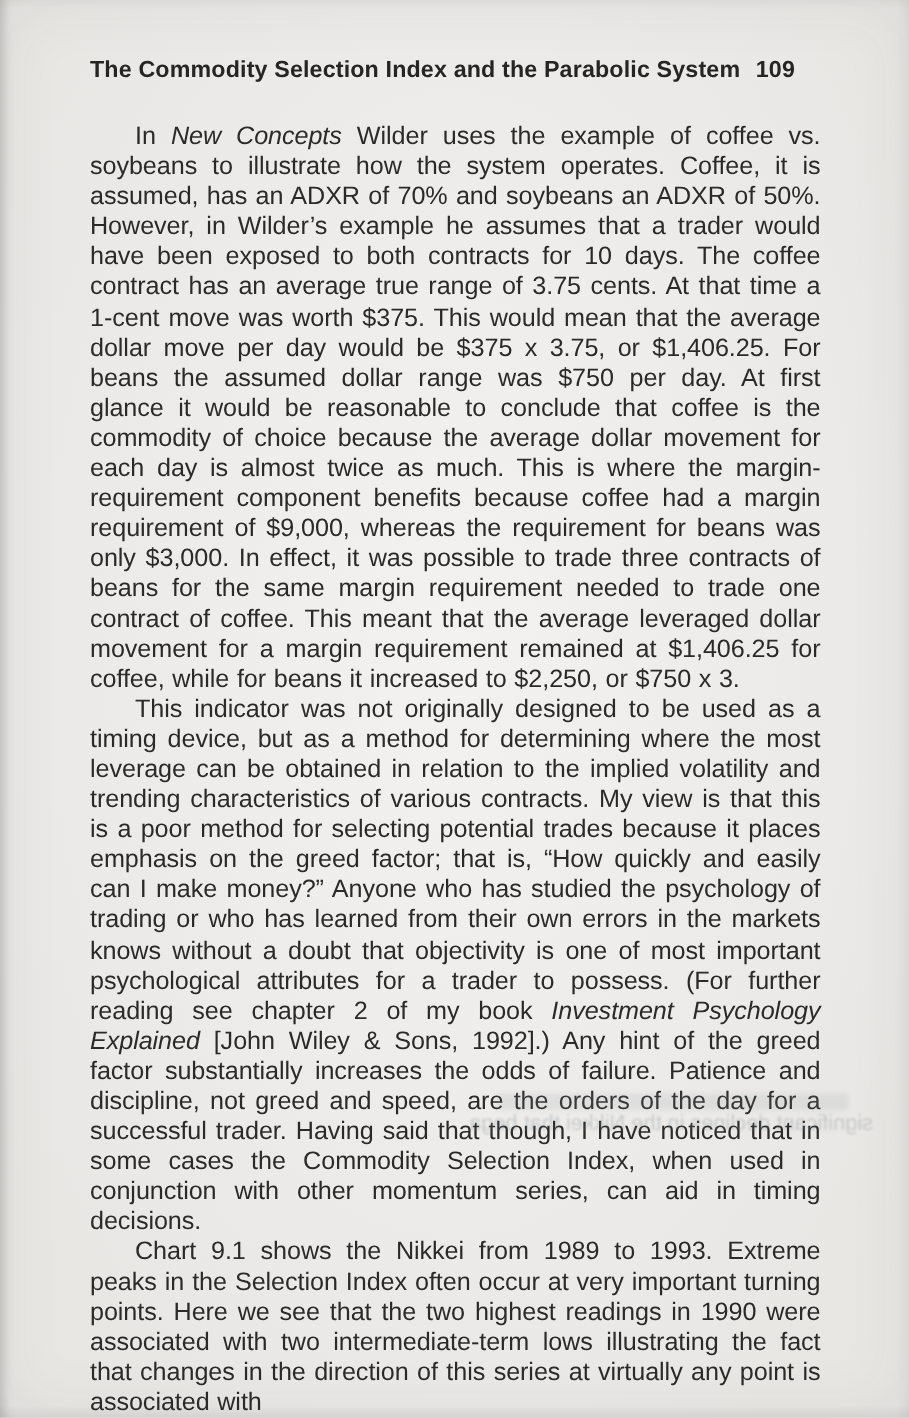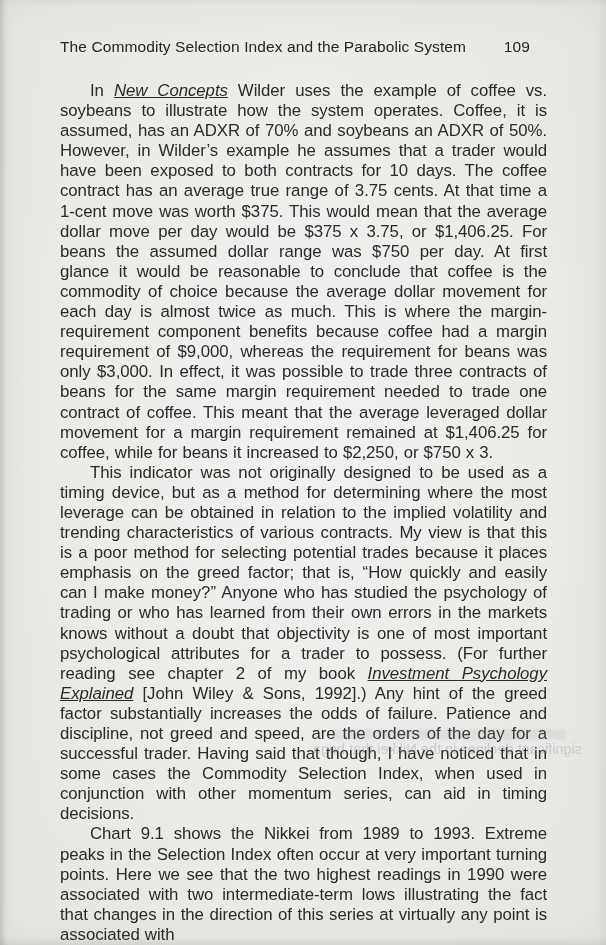--- a/index.html
+++ b/index.html
@@ -25,21 +25,21 @@
   }
   .running-head {
     position: absolute;
     top: 38px;
     left: 60px;
     width: 470px;
     display: flex;
     justify-content: space-between;
     align-items: baseline;
     font-size: 15.5px;
-    font-weight: normal;
+    font-weight: bold;
     color: #262524;
     letter-spacing: 0.1px;
   }
   .body-copy {
     position: absolute;
     top: 81px;
     left: 60px;
     width: 487px;
     font-size: 16.8px;
     line-height: 20.1px;
@@ -47,21 +47,20 @@
     text-align: justify;
     letter-spacing: -0.05px;
     word-spacing: 0.5px;
   }
   .body-copy p {
     margin: 0;
     text-indent: 30px;
   }
   .italic {
     font-style: italic;
-    text-decoration: underline;
   }
   
   .bleed-ghost {
     position: absolute;
     top: 742px;
     right: 24px;
     width: 270px;
     text-align: left;
     transform: scaleX(-1);
     color: #7e8894;

